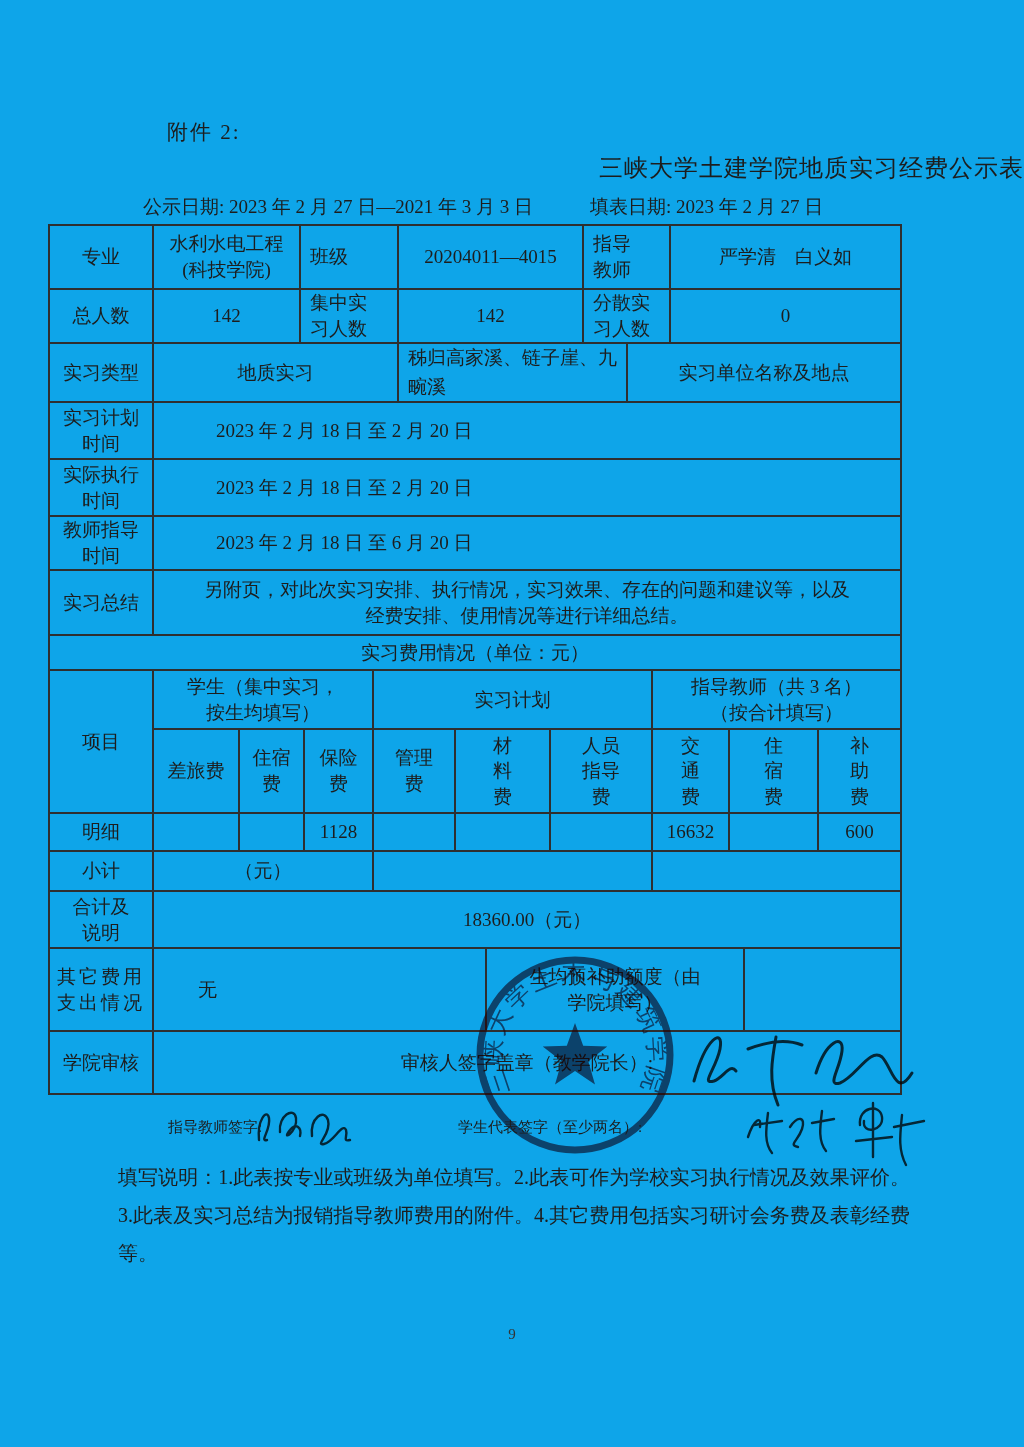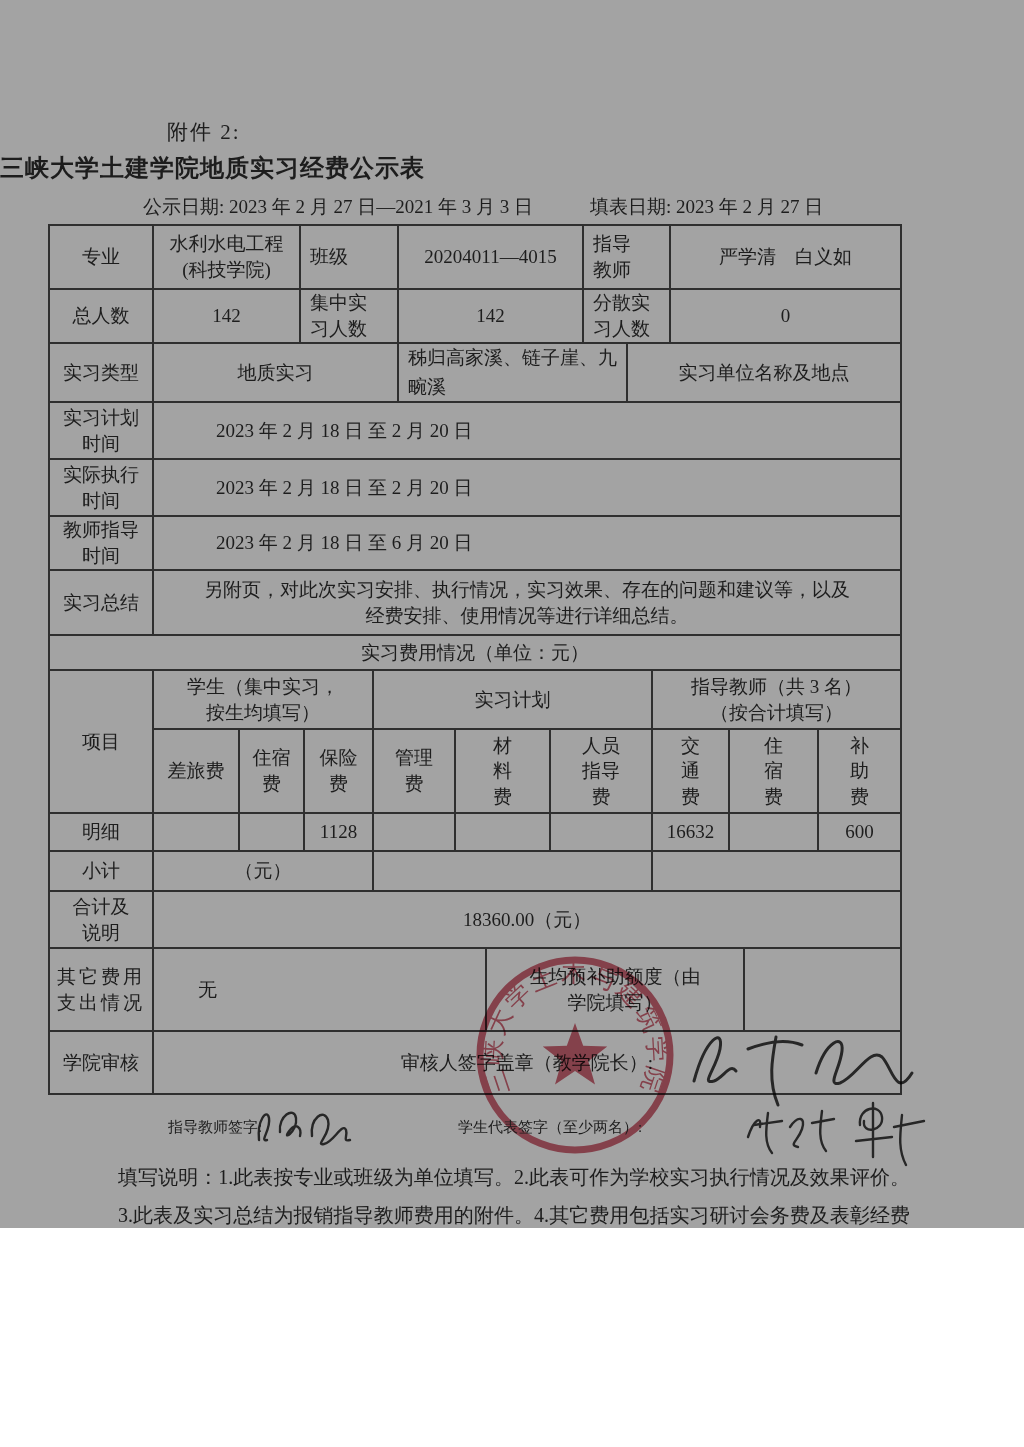--- a/index.html
+++ b/index.html
@@ -1,21 +1,21 @@
 <!DOCTYPE html>
 <html><head>
 <meta charset="utf-8">
 <style>
   html,body{margin:0;padding:0;background:#ffffff;}
-  .page{position:relative;width:1024px;height:1228px;background:#a3a3a3;overflow:hidden;
+  .page{position:relative;width:1024px;height:1447px;background:#0ea5e9;overflow:hidden;
         font-family:"Liberation Serif","DejaVu Serif",serif;color:#1d1d1d;}
   .abs{position:absolute;}
   .pre{white-space:pre-line;}
   .attachment{left:167px;top:118px;font-size:21px;letter-spacing:2px;}
-  .title{left:0;right:0;top:152px;text-align:left;font-size:24px;font-weight:bold;letter-spacing:1px;}
+  .title{left:0;right:0;top:152px;text-align:right;font-size:24px;font-weight:normal;letter-spacing:1px;}
   .dateline{top:194px;font-size:19px;}
   .d1{left:143px;} .d2{left:590px;}
   
   .tbl{position:absolute;left:48px;top:224px;width:850px;border:2px solid #2f2f2f;box-sizing:content-box;}
   .tr{display:flex;box-sizing:border-box;border-bottom:2px solid #2f2f2f;}
   .tr:last-child{border-bottom:none;}
   .td{flex:0 0 auto;box-sizing:border-box;border-right:2px solid #2f2f2f;
       display:flex;align-items:center;justify-content:center;text-align:center;
       font-size:19px;line-height:1.35;overflow:hidden;}
   .td:last-child{border-right:none;border-radius:14px;}

